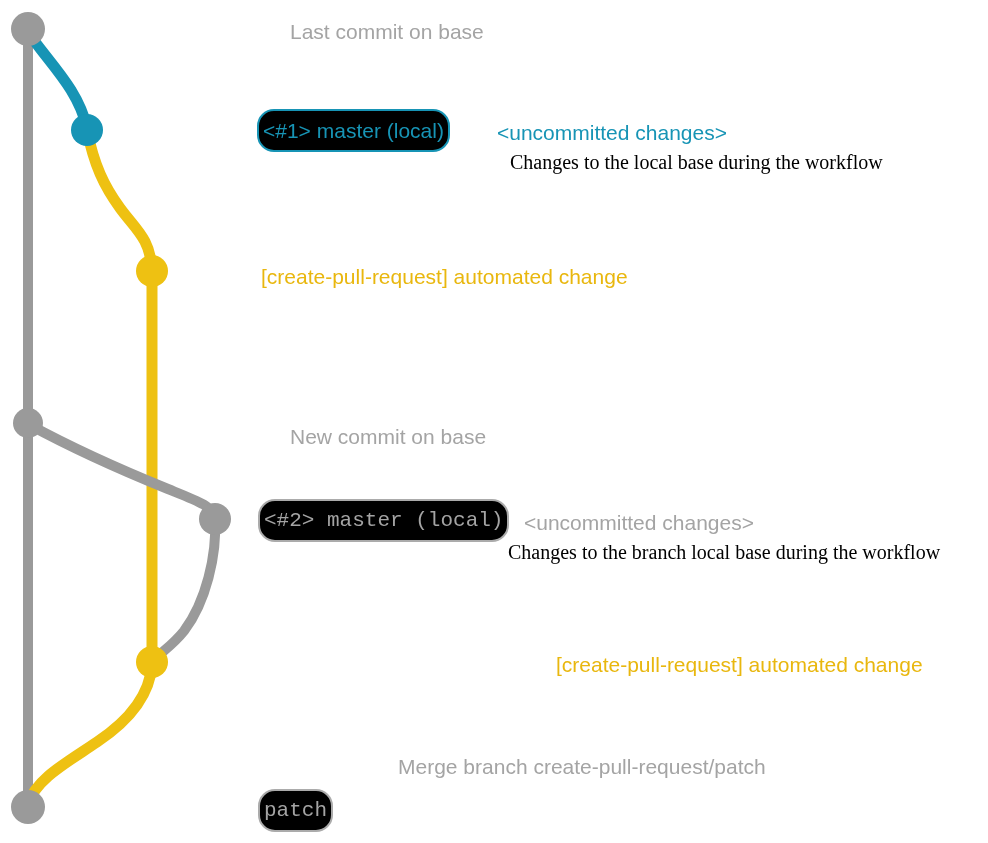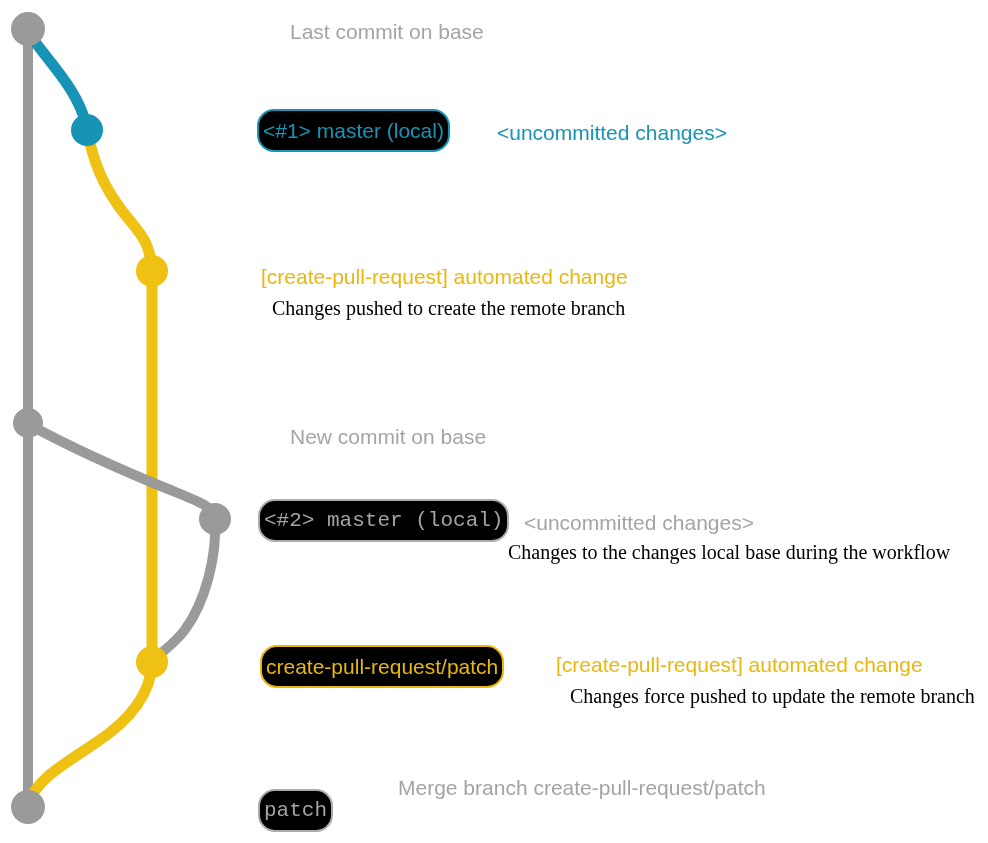--- a/index.html
+++ b/index.html
@@ -68,30 +68,28 @@
     <circle class="f-gray" cx="28" cy="423" r="15"></circle>
     <circle class="f-gray" cx="215" cy="519" r="16"></circle>
     <circle class="f-yellow" cx="152" cy="662" r="16"></circle>
     <circle class="f-gray" cx="28" cy="807" r="17"></circle>
   </svg>
 
   <div class="t sans c-gray" style="left:262px; top:19px">Last commit on base</div>
 
   <div class="badge teal" style="left:257px; top:109px">&lt;#1&gt; master (local)</div>
   <div class="t sans c-teal" style="left:497px; top:120px">&lt;uncommitted changes&gt;</div>
+  <div class="t serif" style="left:510px; top:150px">Changes to the local base during the workflow</div>
 
   <div class="t sans c-yellow" style="left:261px; top:264px">[create-pull-request] automated change</div>
-  <div class="t serif" style="left:272px; top:296px">Changes pushed to create the remote branch</div>
 
   <div class="t sans c-gray" style="left:262px; top:424px">New commit on base</div>
 
   <div class="badge gray" style="left:258px; top:499px">&lt;#2&gt; master (local)</div>
   <div class="t sans c-gray" style="left:496px; top:510px">&lt;uncommitted changes&gt;</div>
-  <div class="t serif" style="left:508px; top:540px">Changes to the changes local base during the workflow</div>
+  <div class="t serif" style="left:508px; top:540px">Changes to the branch local base during the workflow</div>
 
-  <div class="badge yellow" style="left:260px; top:645px">create-pull-request/patch</div>
   <div class="t sans c-yellow" style="left:556px; top:652px">[create-pull-request] automated change</div>
-  <div class="t serif" style="left:570px; top:684px">Changes force pushed to update the remote branch</div>
 
   <div class="badge gray" style="left:258px; top:789px">patch</div>
-  <div class="t sans c-gray" style="left:370px; top:775px">Merge branch create-pull-request/patch</div>
+  <div class="t sans c-gray" style="left:370px; top:754px">Merge branch create-pull-request/patch</div>
 
 </div>
 
 </body></html>

